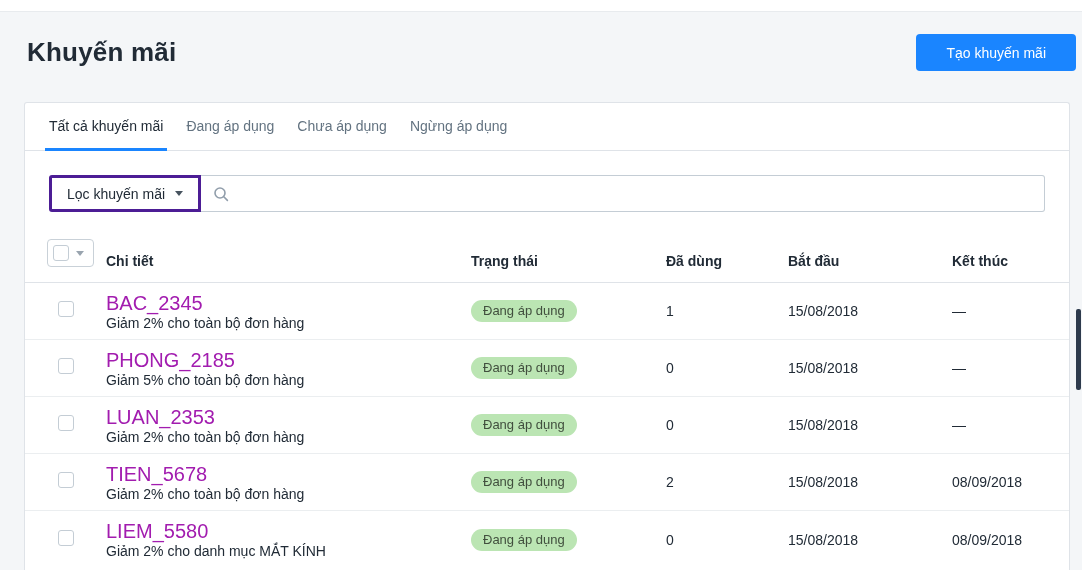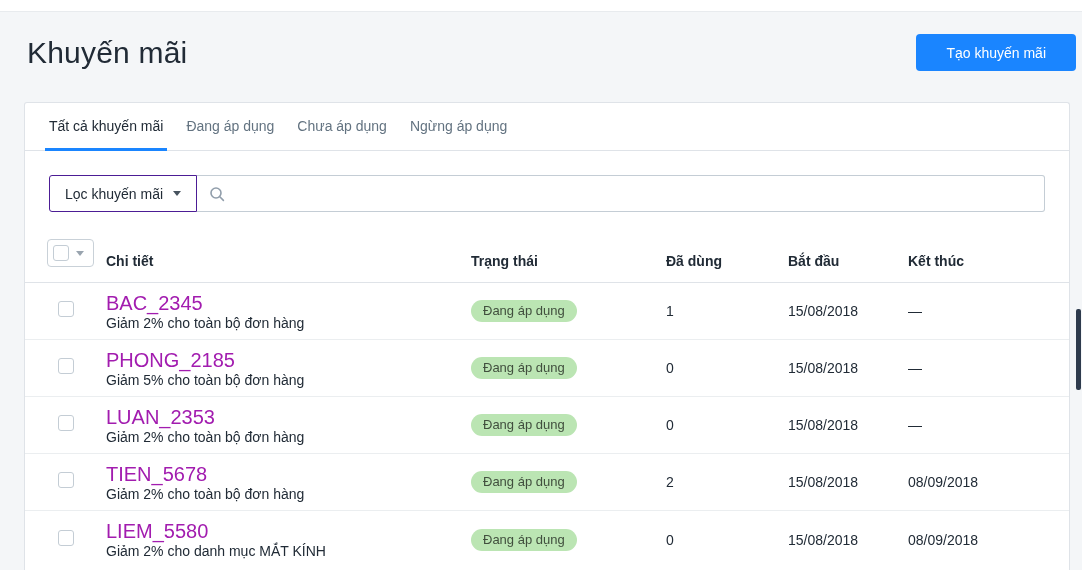--- a/index.html
+++ b/index.html
@@ -18,22 +18,22 @@
   }
   
   .page-header {
     display: flex;
     align-items: center;
     justify-content: space-between;
     padding: 19px 6px 0 27px;
     height: 62px;
   }
   .page-title {
-    font-size: 30px;
-    font-weight: 400;
+    font-size: 26px;
+    font-weight: 700;
     color: #212b36;
     letter-spacing: .2px;
   }
   .btn-primary {
     background: #1a85ff;
     color: #ffffff;
     border: none;
     border-radius: 4px;
     font-size: 14px;
     font-family: inherit;
@@ -78,21 +78,21 @@
   
   .filter-row {
     display: flex;
     padding: 24px 24px 0 24px;
   }
   .filter-btn {
     display: flex;
     align-items: center;
     gap: 10px;
     background: #ffffff;
-    border: 1px solid #4c1d95;
+    border: 3px solid #4c1d95;
     border-radius: 3px 0 0 3px;
     height: 37px;
     padding: 0 15px;
     font-size: 14px;
     color: #212b36;
     cursor: pointer;
     flex: none;
   }
   .caret-down {
     width: 0; height: 0;
@@ -120,21 +120,21 @@
     font-family: inherit;
     color: #212b36;
     background: transparent;
   }
   .search-input::placeholder { color: #919eab; opacity: 1; }
   
   .col-check  { width: 57px;  flex: none; }
   .col-detail { width: 365px; flex: none; }
   .col-status { width: 195px; flex: none; }
   .col-used   { width: 122px; flex: none; }
-  .col-start  { width: 120px; flex: none; }
+  .col-start  { width: 164px; flex: none; }
   .col-end    { flex: 1; }
   .thead {
     display: flex;
     align-items: center;
     padding: 25px 24px 13px 24px;
     border-bottom: 1px solid #dfe3e8;
   }
   .th {
     font-size: 14px;
     font-weight: 700;

